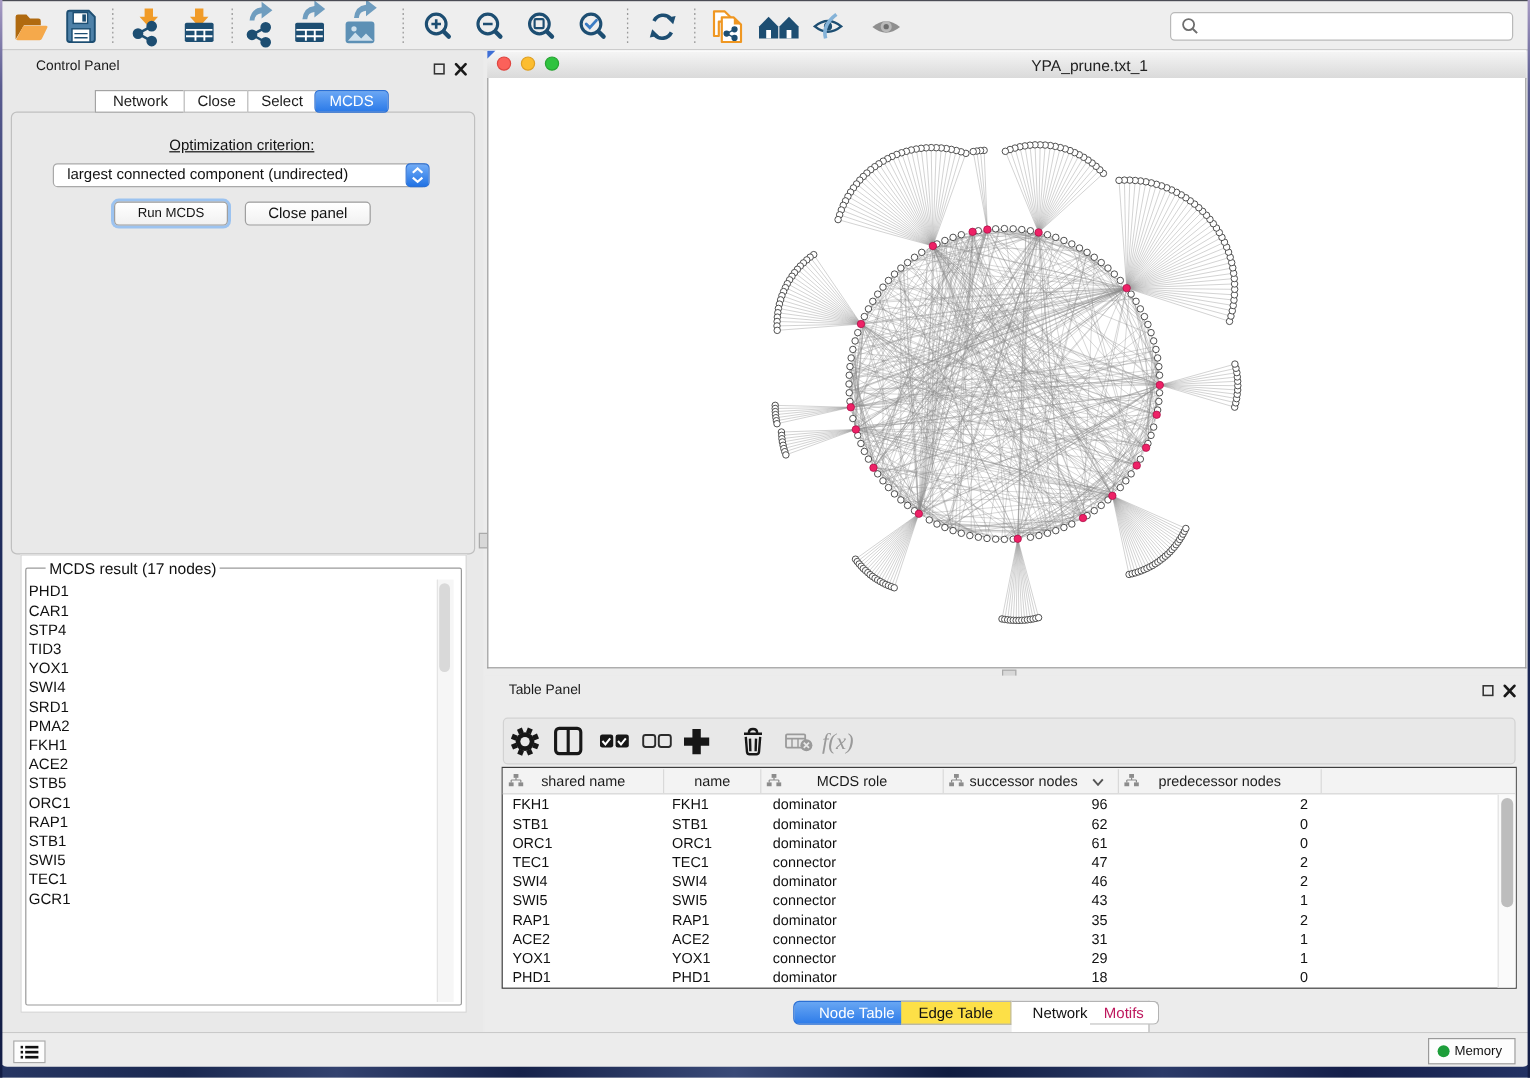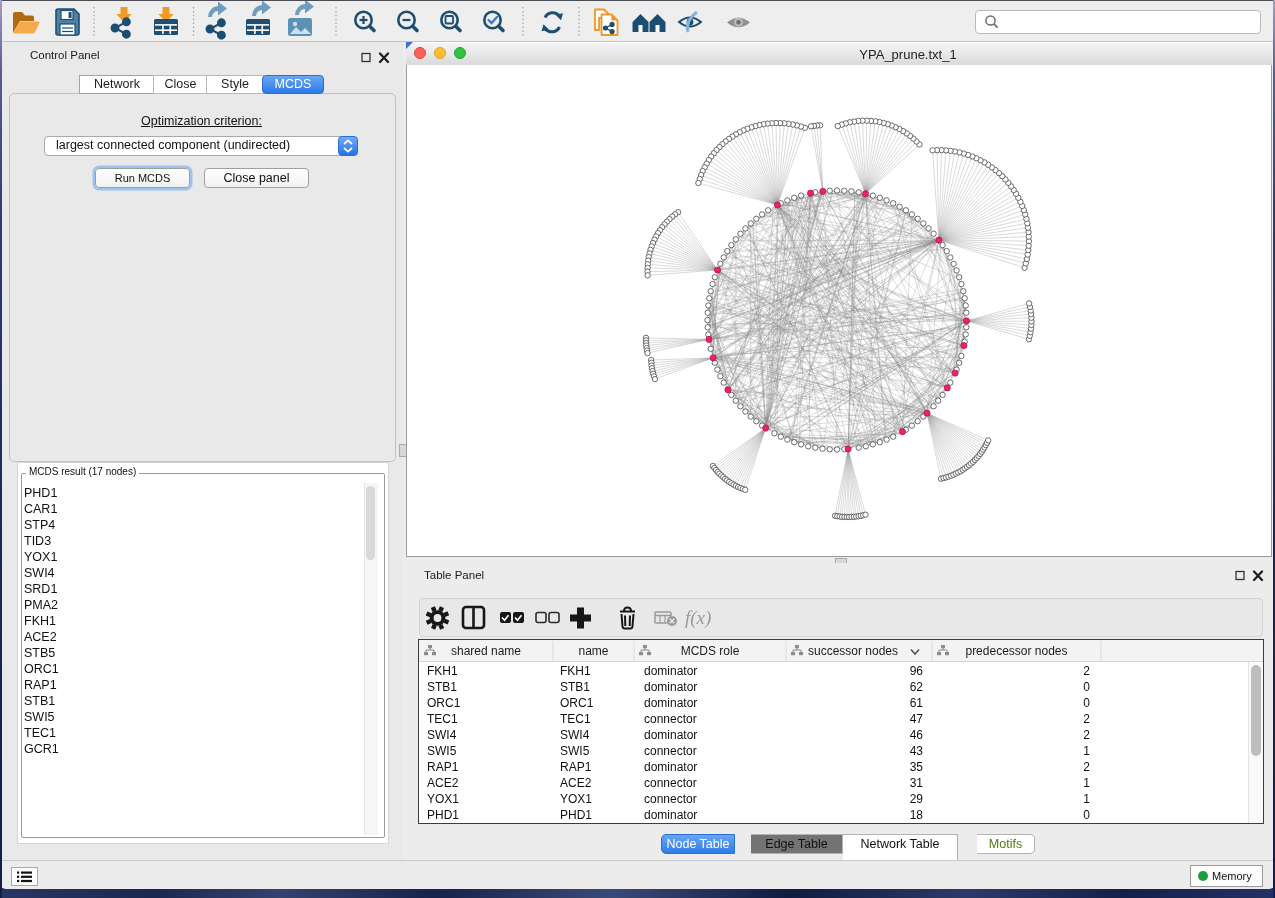--- a/index.html
+++ b/index.html
@@ -109,35 +109,35 @@
   </svg>
 <div class="abs" style="left:2px;top:42px;width:401px;height:818px;background:#e9e9e9;"></div>
 <div class="abs" style="left:30px;top:49px;font-size:11.5px;color:#1a1a1a;">Control Panel</div>
 <svg class="abs" style="left:361px;top:52px" width="32" height="12" viewBox="0 0 32 12">
     <rect x="1" y="1.5" width="8" height="8" fill="none" stroke="#333" stroke-width="1.3"></rect>
     <path d="M19 1.5 L27 10 M27 1.5 L19 10" stroke="#1a1a1a" stroke-width="2.2" stroke-linecap="round"></path>
   </svg>
 <div class="abs" style="left:9px;top:93px;width:385px;height:367px;background:#e9e9e9;border:1px solid #c0c0c0;border-radius:5px;"></div>
 <div class="abs" style="left:79px;top:75px;width:74px;height:17px;background:#fff;border:1px solid #a3a3a3;font-size:12.5px;color:#1c1c1c;text-align:center;line-height:17px;">Network</div>
 <div class="abs" style="left:153px;top:75px;width:53px;height:17px;background:#fff;border:1px solid #b9b9b9;font-size:12.5px;color:#1c1c1c;text-align:center;line-height:17px;">Close</div>
-<div class="abs" style="left:206px;top:75px;width:56px;height:17px;background:#fff;border:1px solid #b9b9b9;font-size:12.5px;color:#1c1c1c;text-align:center;line-height:17px;">Style</div>
+<div class="abs" style="left:206px;top:75px;width:56px;height:17px;background:#fff;border:1px solid #b9b9b9;font-size:12.5px;color:#1c1c1c;text-align:center;line-height:17px;">Select</div>
 <div class="abs" style="left:262px;top:75px;width:60px;height:17px;background:linear-gradient(180deg,#6aa7f5,#2b7ae8);border:1px solid #2a6fd4;border-radius:4px;font-size:12.5px;color:#fff;text-align:center;line-height:17px;">MCDS</div>
 <div class="abs" style="left:9px;top:114px;width:385px;text-align:center;font-size:12.5px;color:#111;text-decoration:underline;">Optimization criterion:</div>
 <div class="abs" style="left:44px;top:136px;width:310px;height:18px;background:#fff;border:1px solid #a9a9a9;border-radius:4px;"></div>
 <div class="abs" style="left:56px;top:138px;font-size:12.5px;color:#111;">largest connected component (undirected)</div>
 <div class="abs" style="left:338px;top:136px;width:18px;height:18px;border-radius:4px;background:linear-gradient(180deg,#71acf7,#2273e4);border:1px solid #2a6fd4;"></div>
 <svg class="abs" style="left:340px;top:138px" width="16" height="16" viewBox="0 0 16 16">
     <path d="M4 6 l4 -3.6 l4 3.6" fill="none" stroke="#fff" stroke-width="1.8"></path>
     <path d="M4 10 l4 3.6 l4 -3.6" fill="none" stroke="#fff" stroke-width="1.8"></path>
   </svg>
 <div class="abs" style="left:95px;top:168px;width:93px;height:18px;background:linear-gradient(180deg,#fff,#f1f1f1);border:1px solid #9f9f9f;border-radius:4px;font-size:11px;color:#111;text-align:center;line-height:18px;box-shadow:0 0 0 2.5px #9cc3f0;">Run MCDS</div>
 <div class="abs" style="left:204px;top:168px;width:103px;height:18px;background:linear-gradient(180deg,#fff,#f1f1f1);border:1px solid #9f9f9f;border-radius:4px;font-size:12.5px;color:#111;text-align:center;line-height:18px;">Close panel</div>
 <div class="abs" style="left:17px;top:462px;width:370px;height:380px;background:#fff;border:1px solid #d5d5d5;"></div>
 <div class="abs" style="left:21px;top:473px;width:362px;height:363px;border:1px solid #9a9a9a;border-radius:2px;"></div>
-<div class="abs" style="left:26px;top:466px;background:#fff;font-size:10px;color:#111;padding:0 3px;">MCDS result (17 nodes)</div>
+<div class="abs" style="left:38px;top:466px;background:#fff;font-size:13px;color:#111;padding:0 3px;">MCDS result (17 nodes)</div>
 <div class="abs" style="left:24px;top:485px;font-size:12.5px;color:#111;line-height:16px;">PHD1<br>CAR1<br>STP4<br>TID3<br>YOX1<br>SWI4<br>SRD1<br>PMA2<br>FKH1<br>ACE2<br>STB5<br>ORC1<br>RAP1<br>STB1<br>SWI5<br>TEC1<br>GCR1</div>
 <div class="abs" style="left:364px;top:483px;width:13px;height:352px;background:#f6f6f6;border-left:1px solid #e4e4e4;"></div>
 <div class="abs" style="left:366px;top:486px;width:9px;height:74px;background:#d9d9d9;border-radius:5px;"></div>
 <div class="abs" style="left:399px;top:444px;width:6px;height:11px;background:#d8d8d8;border:1px solid #aaa;"></div>
 <div class="abs" style="left:406px;top:42px;width:866px;height:23px;background:linear-gradient(180deg,#f6f6f6,#dadada);border-bottom:1px solid #9a9a9a;box-shadow:inset 0 1px 0 #fff;"></div>
 <svg class="abs" style="left:406px;top:42px" width="8" height="8" viewBox="0 0 8 8">
     <path d="M0 0 L7 0 L0 7 Z" fill="#3e6fd6"></path>
   </svg>
 <div class="abs" style="left:414px;top:47px;width:12px;height:12px;border-radius:50%;background:#fb615a;border:1px solid #df4640;box-sizing:border-box;"></div>
 <div class="abs" style="left:434px;top:47px;width:12px;height:12px;border-radius:50%;background:#fcbd2f;border:1px solid #dfa023;box-sizing:border-box;"></div>
@@ -1274,24 +1274,24 @@
     <text x="504" y="140.5" font-size="12" fill="#111" text-anchor="end">29</text>
     <text x="671" y="140.5" font-size="12" fill="#111" text-anchor="end">1</text>
     <text x="8" y="156.5" font-size="12" fill="#111">PHD1</text>
     <text x="141" y="156.5" font-size="12" fill="#111">PHD1</text>
     <text x="225" y="156.5" font-size="12" fill="#111">dominator</text>
     <text x="504" y="156.5" font-size="12" fill="#111" text-anchor="end">18</text>
     <text x="671" y="156.5" font-size="12" fill="#111" text-anchor="end">0</text>
   </svg>
 <div class="abs" style="left:1248px;top:662px;width:15px;height:161px;background:#fafafa;border-left:1px solid #e2e2e2;box-sizing:border-box;"></div>
 <div class="abs" style="left:1251px;top:665px;width:10px;height:91px;background:#bdbdbd;border-radius:5px;"></div>
-<div class="abs" style="left:661px;top:834px;width:74px;height:20px;box-sizing:border-box;font-size:12.5px;text-align:center;line-height:19px;background:linear-gradient(180deg,#68a6f3,#2e7ce9);color:#fff;border:1px solid #2a6fd4;border-radius:5px 0 0 5px;">Node Table</div>
-<div class="abs" style="left:751px;top:834px;width:92px;height:20px;box-sizing:border-box;font-size:12.5px;text-align:center;line-height:19px;background:#737373;color:#111;border:1px solid #b3b3b3;border-left:none;">Edge Table</div>
+<div class="abs" style="left:661px;top:834px;width:106px;height:20px;box-sizing:border-box;font-size:12.5px;text-align:center;line-height:19px;background:linear-gradient(180deg,#68a6f3,#2e7ce9);color:#fff;border:1px solid #2a6fd4;border-radius:5px 0 0 5px;">Node Table</div>
+<div class="abs" style="left:751px;top:834px;width:92px;height:20px;box-sizing:border-box;font-size:12.5px;text-align:center;line-height:19px;background:#fde047;color:#111;border:1px solid #b3b3b3;border-left:none;">Edge Table</div>
 <div class="abs" style="left:843px;top:834px;width:115px;height:32px;box-sizing:border-box;font-size:12.5px;text-align:center;line-height:19px;background:#fff;color:#111;border:1px solid #b3b3b3;border-left:none;">Network Table</div>
-<div class="abs" style="left:977px;top:834px;width:58px;height:20px;box-sizing:border-box;font-size:12.5px;text-align:center;line-height:19px;background:#fff;color:#4d7c0f;border:1px solid #b3b3b3;border-left:none;border-radius:0 5px 5px 0;">Motifs</div>
+<div class="abs" style="left:908px;top:834px;width:58px;height:20px;box-sizing:border-box;font-size:12.5px;text-align:center;line-height:19px;background:#fff;color:#be185d;border:1px solid #b3b3b3;border-left:none;border-radius:0 5px 5px 0;">Motifs</div>
 <div class="abs" style="left:0;top:875px;width:1275px;height:23px;background:linear-gradient(90deg,#273663 0%,#1a2850 12%,#33426f 22%,#16224a 34%,#3a4a78 48%,#101c40 62%,#2b3a68 76%,#151f4a 88%,#233264 100%);"></div>
 <div class="abs" style="left:0;top:860px;width:1275px;height:28px;background:#ececec;border-top:1px solid #c9c9c9;border-radius:0 0 6px 6px;"></div>
 <div class="abs" style="left:11px;top:867px;width:27px;height:19px;background:#fdfdfd;border:1px solid #a9a9a9;box-sizing:border-box;"></div>
 <svg class="abs" style="left:17px;top:871px" width="16" height="12" viewBox="0 0 16 12">
     <g fill="#111">
       <rect x="0" y="0.5" width="2.2" height="2.2"></rect>
       <rect x="0" y="4.7" width="2.2" height="2.2"></rect>
       <rect x="0" y="8.9" width="2.2" height="2.2"></rect>
       <rect x="4" y="0.5" width="11" height="2.2"></rect>
       <rect x="4" y="4.7" width="11" height="2.2"></rect>

